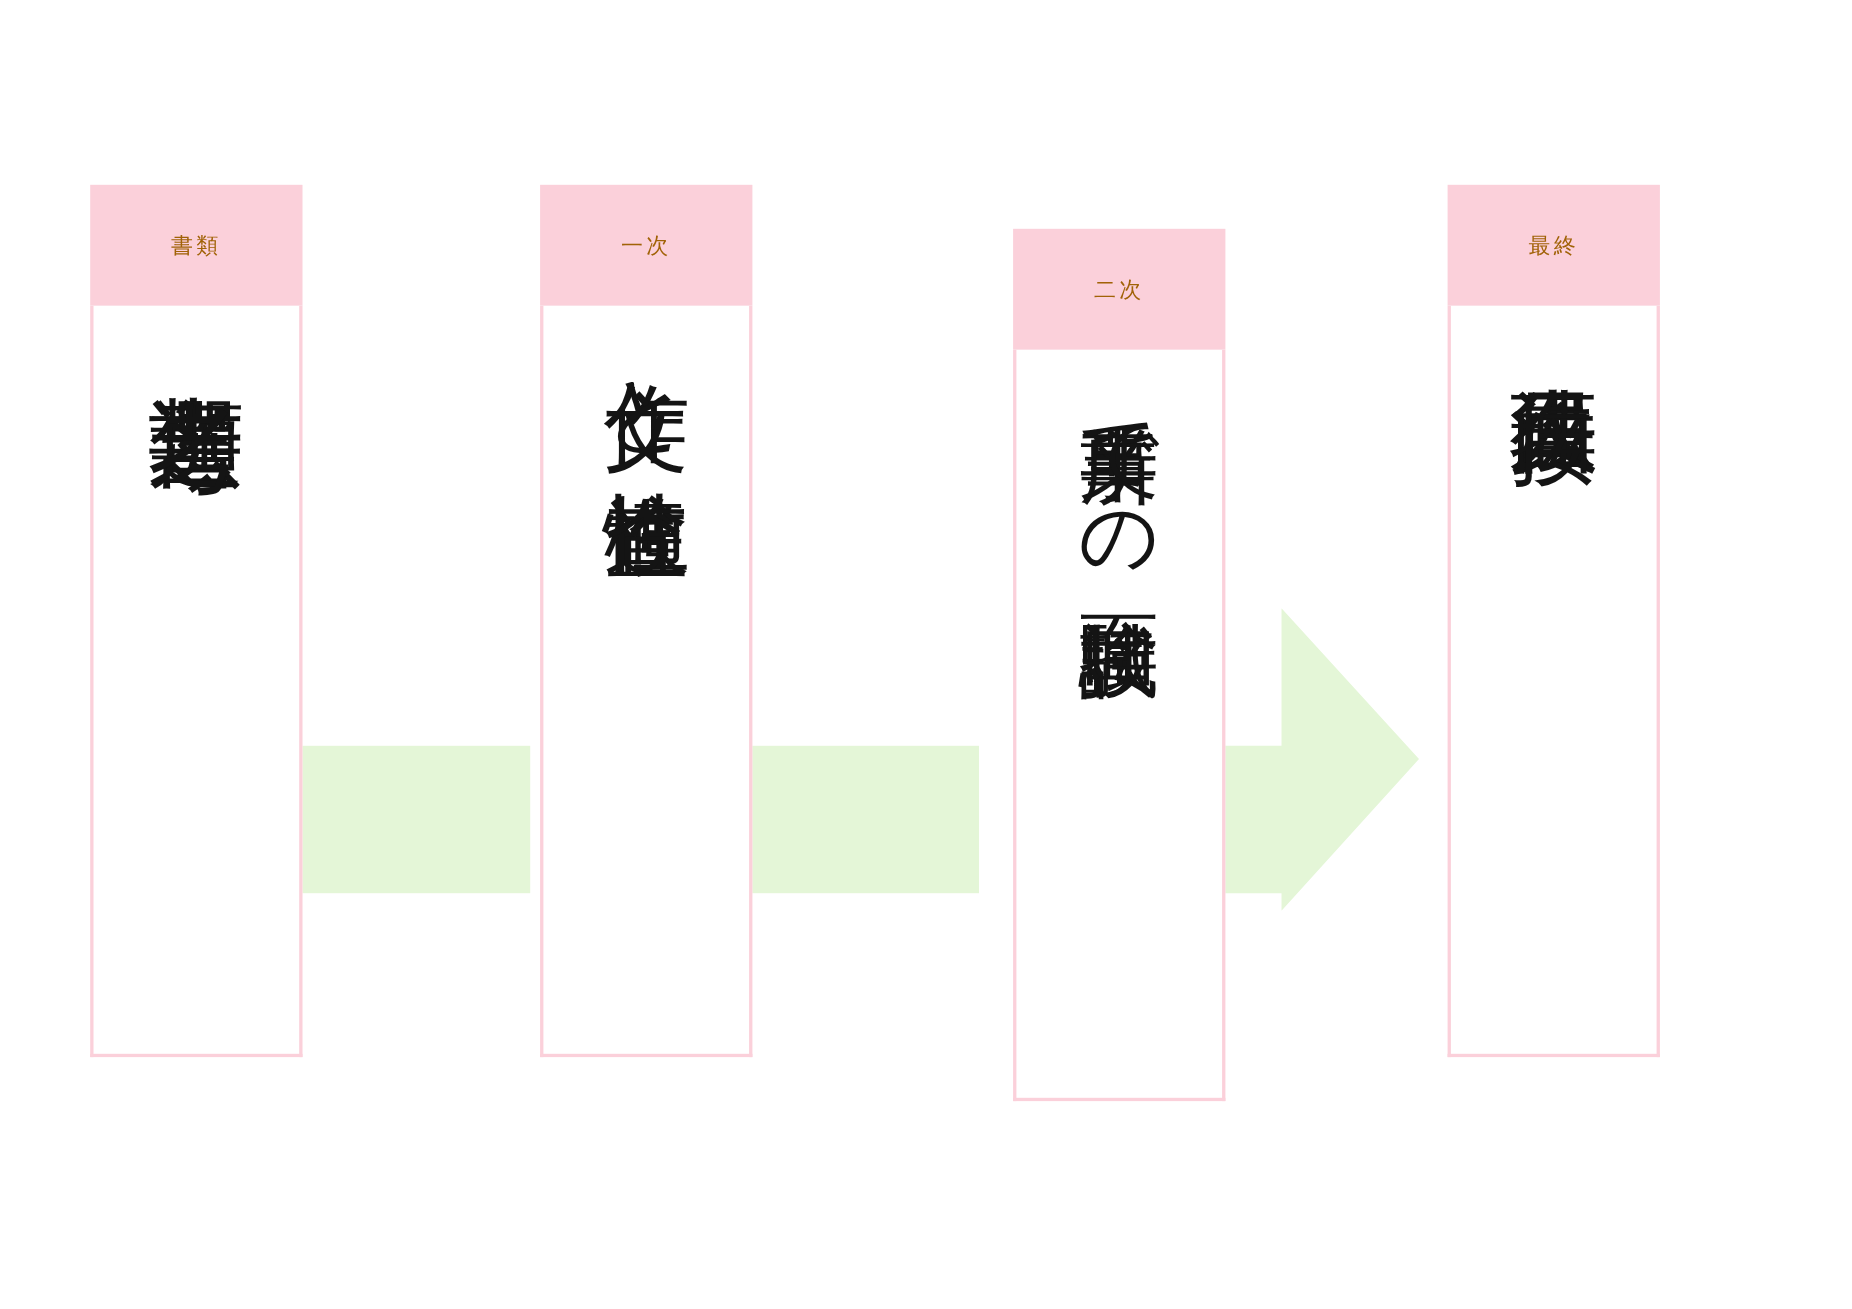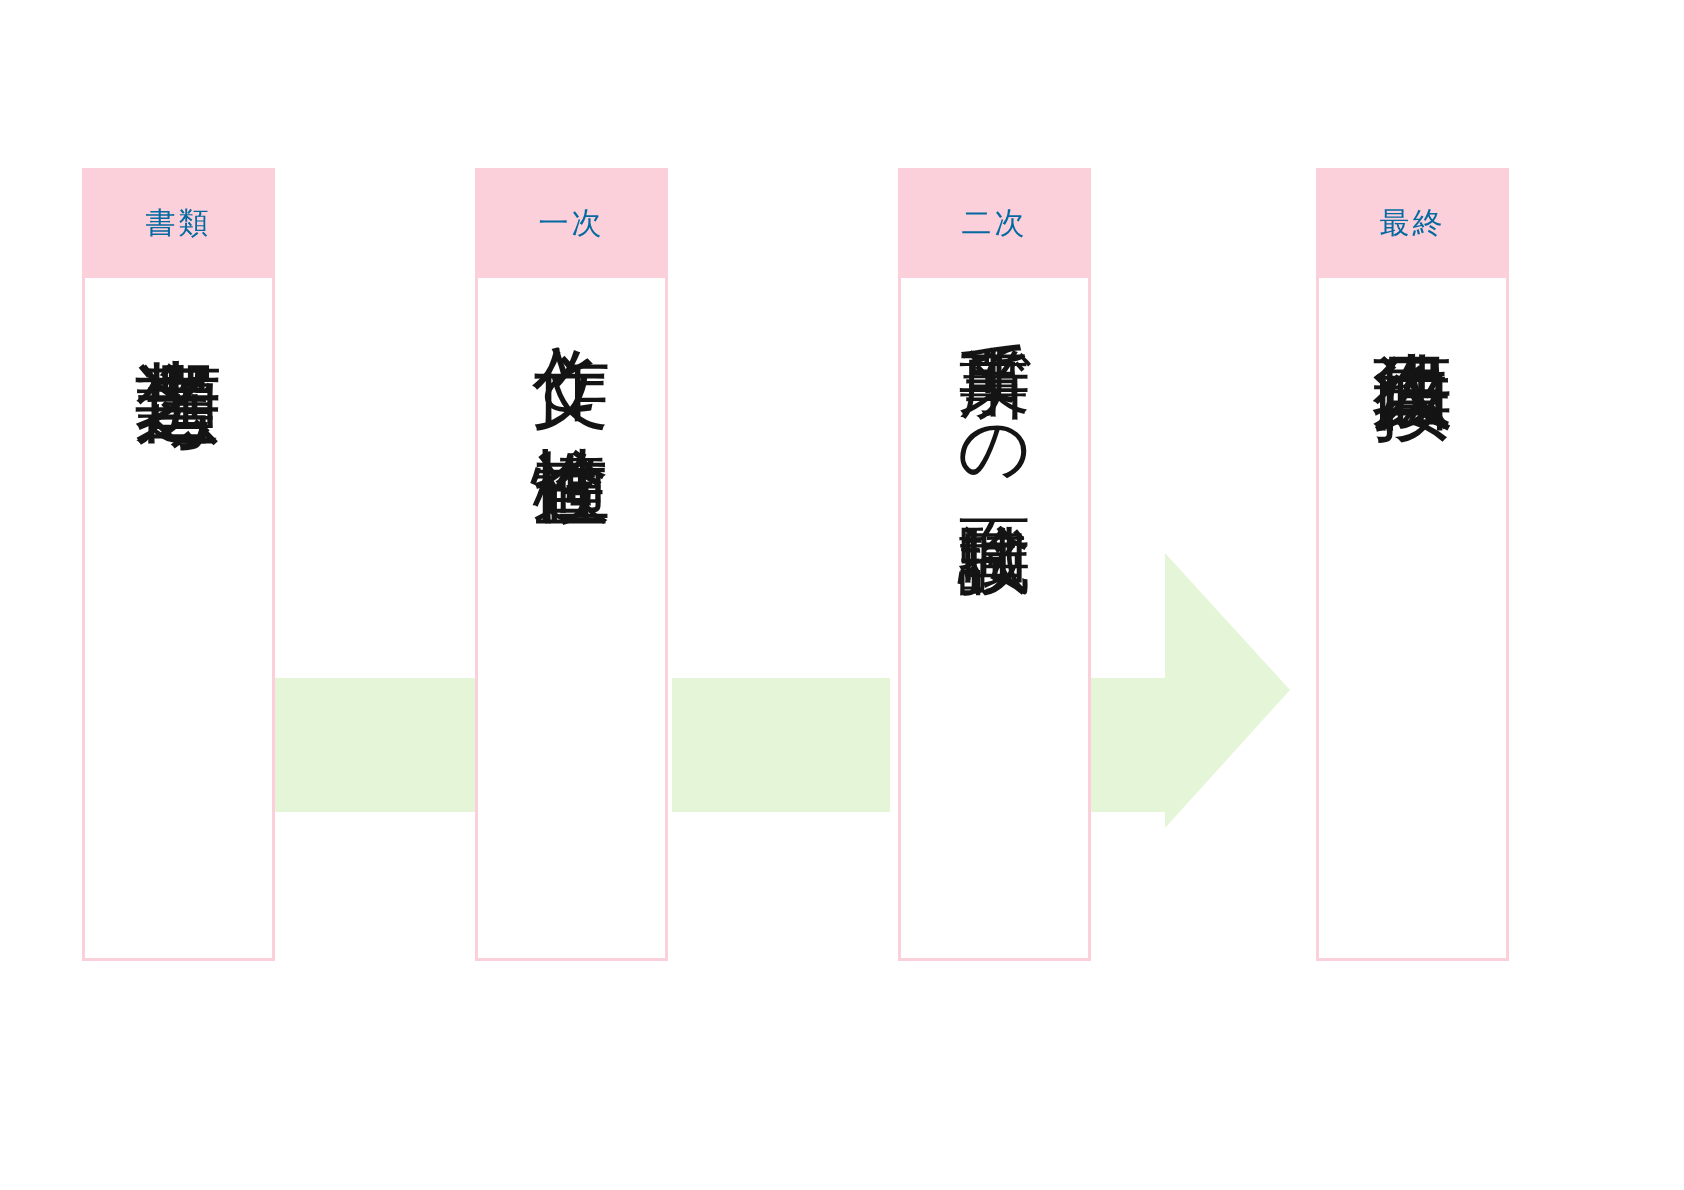--- a/index.html
+++ b/index.html
@@ -52,22 +52,22 @@
   }
   .step-header {
     height: 110px;
     background: #fbd0da;
     display: flex;
     align-items: center;
     justify-content: center;
     box-sizing: border-box;
   }
   .step-header-label {
-    font-size: 30px;
-    color: #0369a1;
+    font-size: 20px;
+    color: #a16207;
     letter-spacing: 3px;
     line-height: 1;
     font-weight: 400;
   }
   .step-body {
     flex: 1;
     background: #ffffff;
     border: 3px solid #fbd0da;
     border-top: none;
     box-sizing: border-box;
@@ -115,30 +115,30 @@
 
     <div class="step-column len-4" style="left:82px;">
       <div class="step-header">
         <span class="step-header-label">書類</span>
       </div>
       <div class="step-body">
         <span class="step-body-label">書類選考</span>
       </div>
     </div>
 
-    <div class="step-column len-7" style="left:475px;">
+    <div class="step-column len-7" style="left:491px;">
       <div class="step-header">
         <span class="step-header-label">一次</span>
       </div>
       <div class="step-body">
         <span class="step-body-label">作文と適性検査</span>
       </div>
     </div>
 
-    <div class="step-column len-8" style="left:898px;">
+    <div class="step-column len-8" style="left:921px;margin-top:40px;">
       <div class="step-header">
         <span class="step-header-label">二次</span>
       </div>
       <div class="step-body">
         <span class="step-body-label">事業所での面接試験</span>
       </div>
     </div>
 
     <div class="step-column len-6" style="left:1316px;">
       <div class="step-header">

